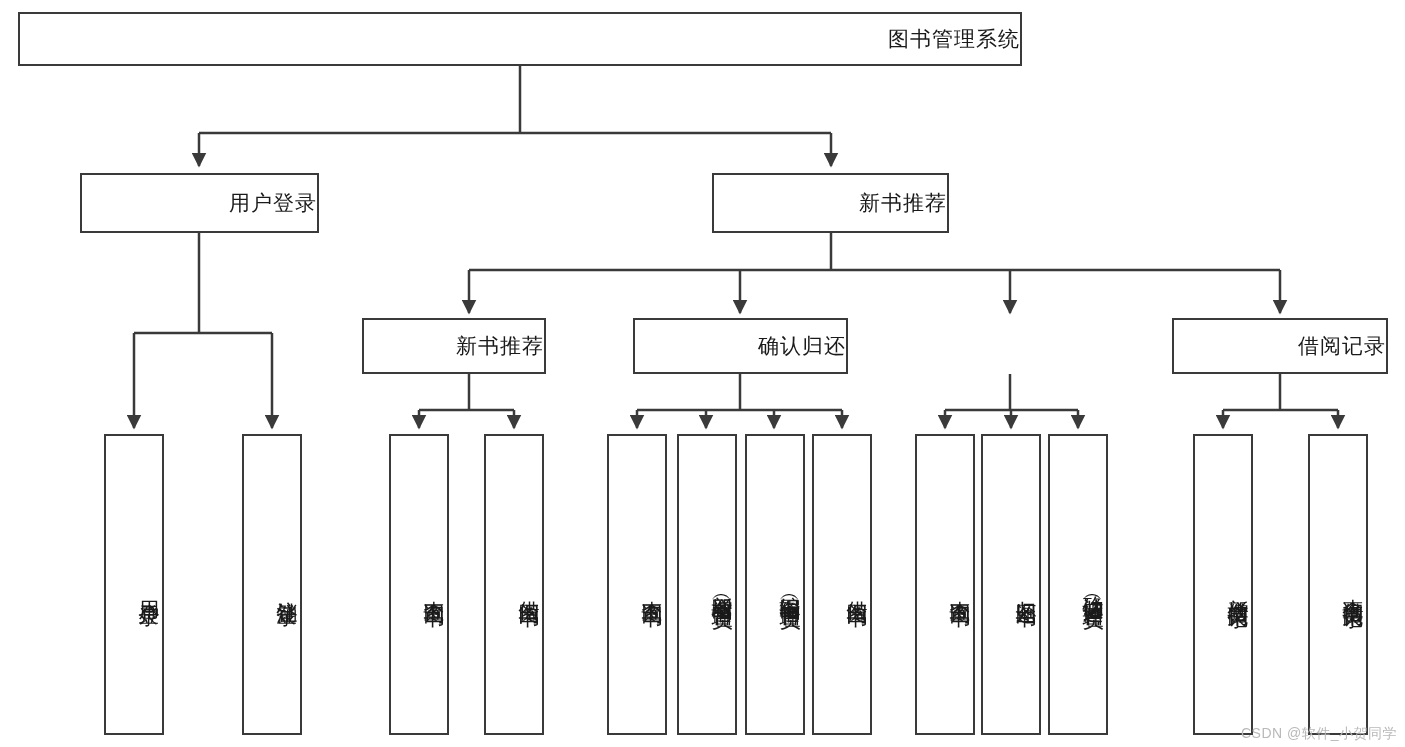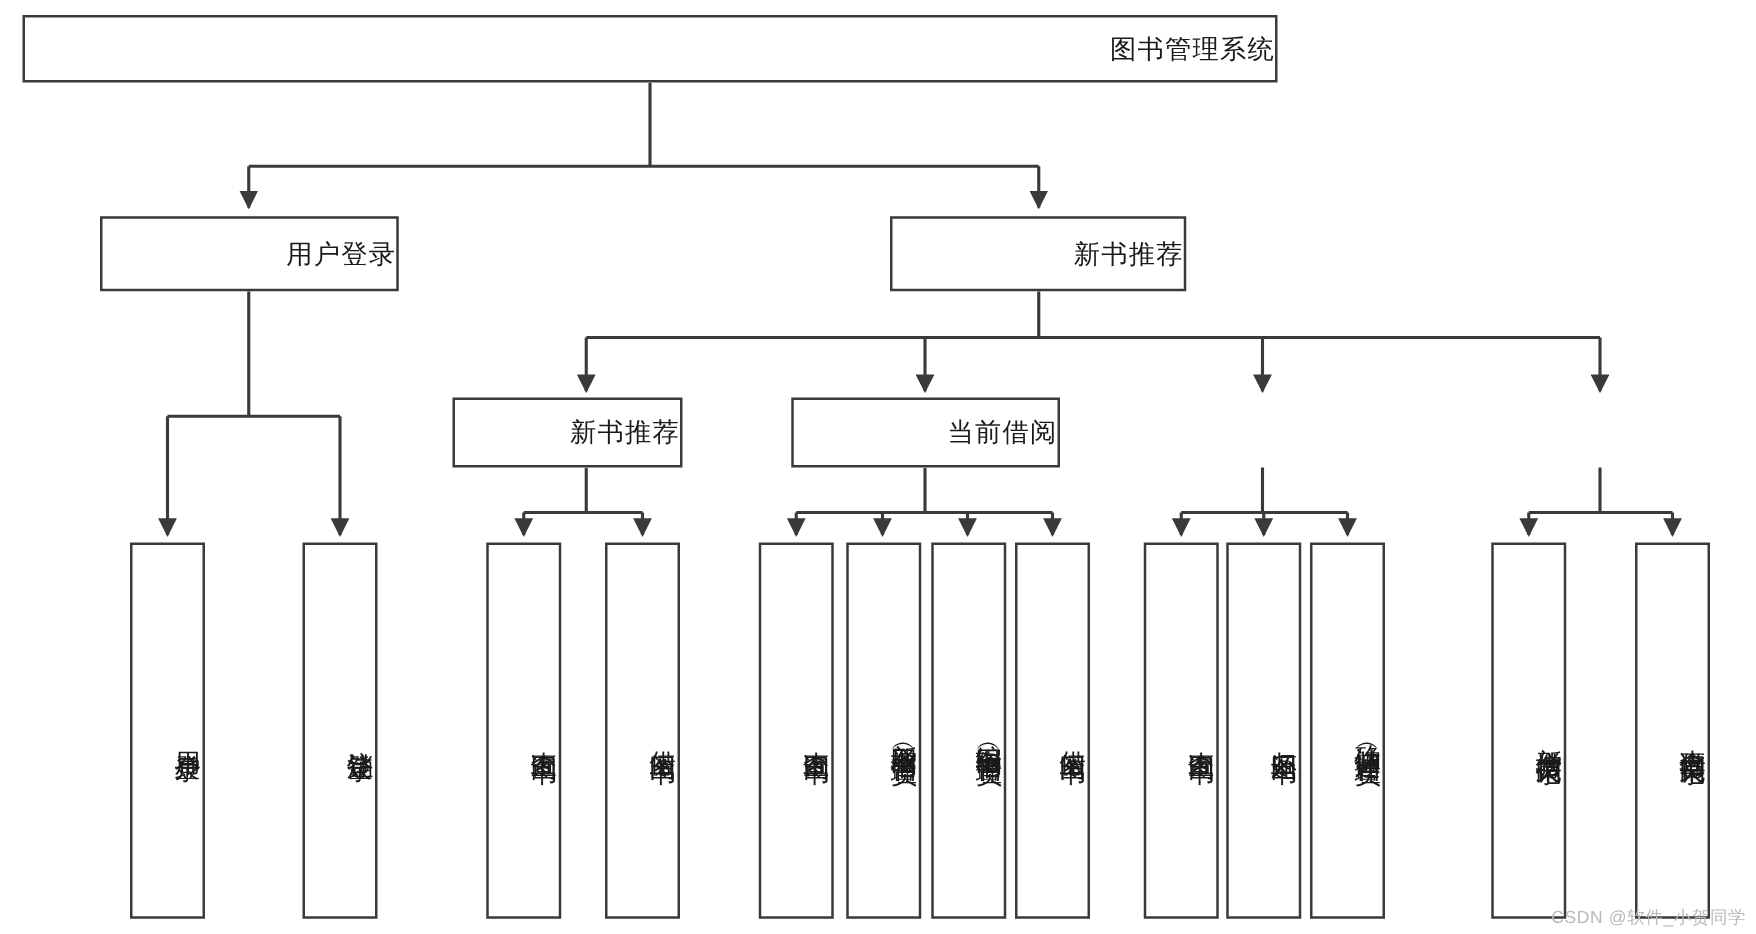--- a/index.html
+++ b/index.html
@@ -129,21 +129,24 @@
     <span>用户登录</span>
   </div>
   <div class="node node-h" style="left:712px; top:173px; width:237px; height:60px;">
     <span>新书推荐</span>
   </div>
 
   <div class="node node-h" style="left:362px; top:318px; width:184px; height:56px;padding-left:18px;">
     <span>新书推荐</span>
   </div>
   <div class="node node-h" style="left:633px; top:318px; width:215px; height:56px;">
-    <span>当前借阅</span>
+    <span>确认归还</span>
+  </div>
+  <div class="node node-h" style="left:1172px; top:318px; width:216px; height:56px;">
+    <span>借阅记录</span>
   </div>
 
   <div class="node node-v" style="left:104px; top:434px; width:60px; height:301px;">
     <span>用户登录</span>
   </div>
   <div class="node node-v" style="left:242px; top:434px; width:60px; height:301px;">
     <span>注销登录</span>
   </div>
 
   <div class="node node-v" style="left:389px; top:434px; width:60px; height:301px;">

